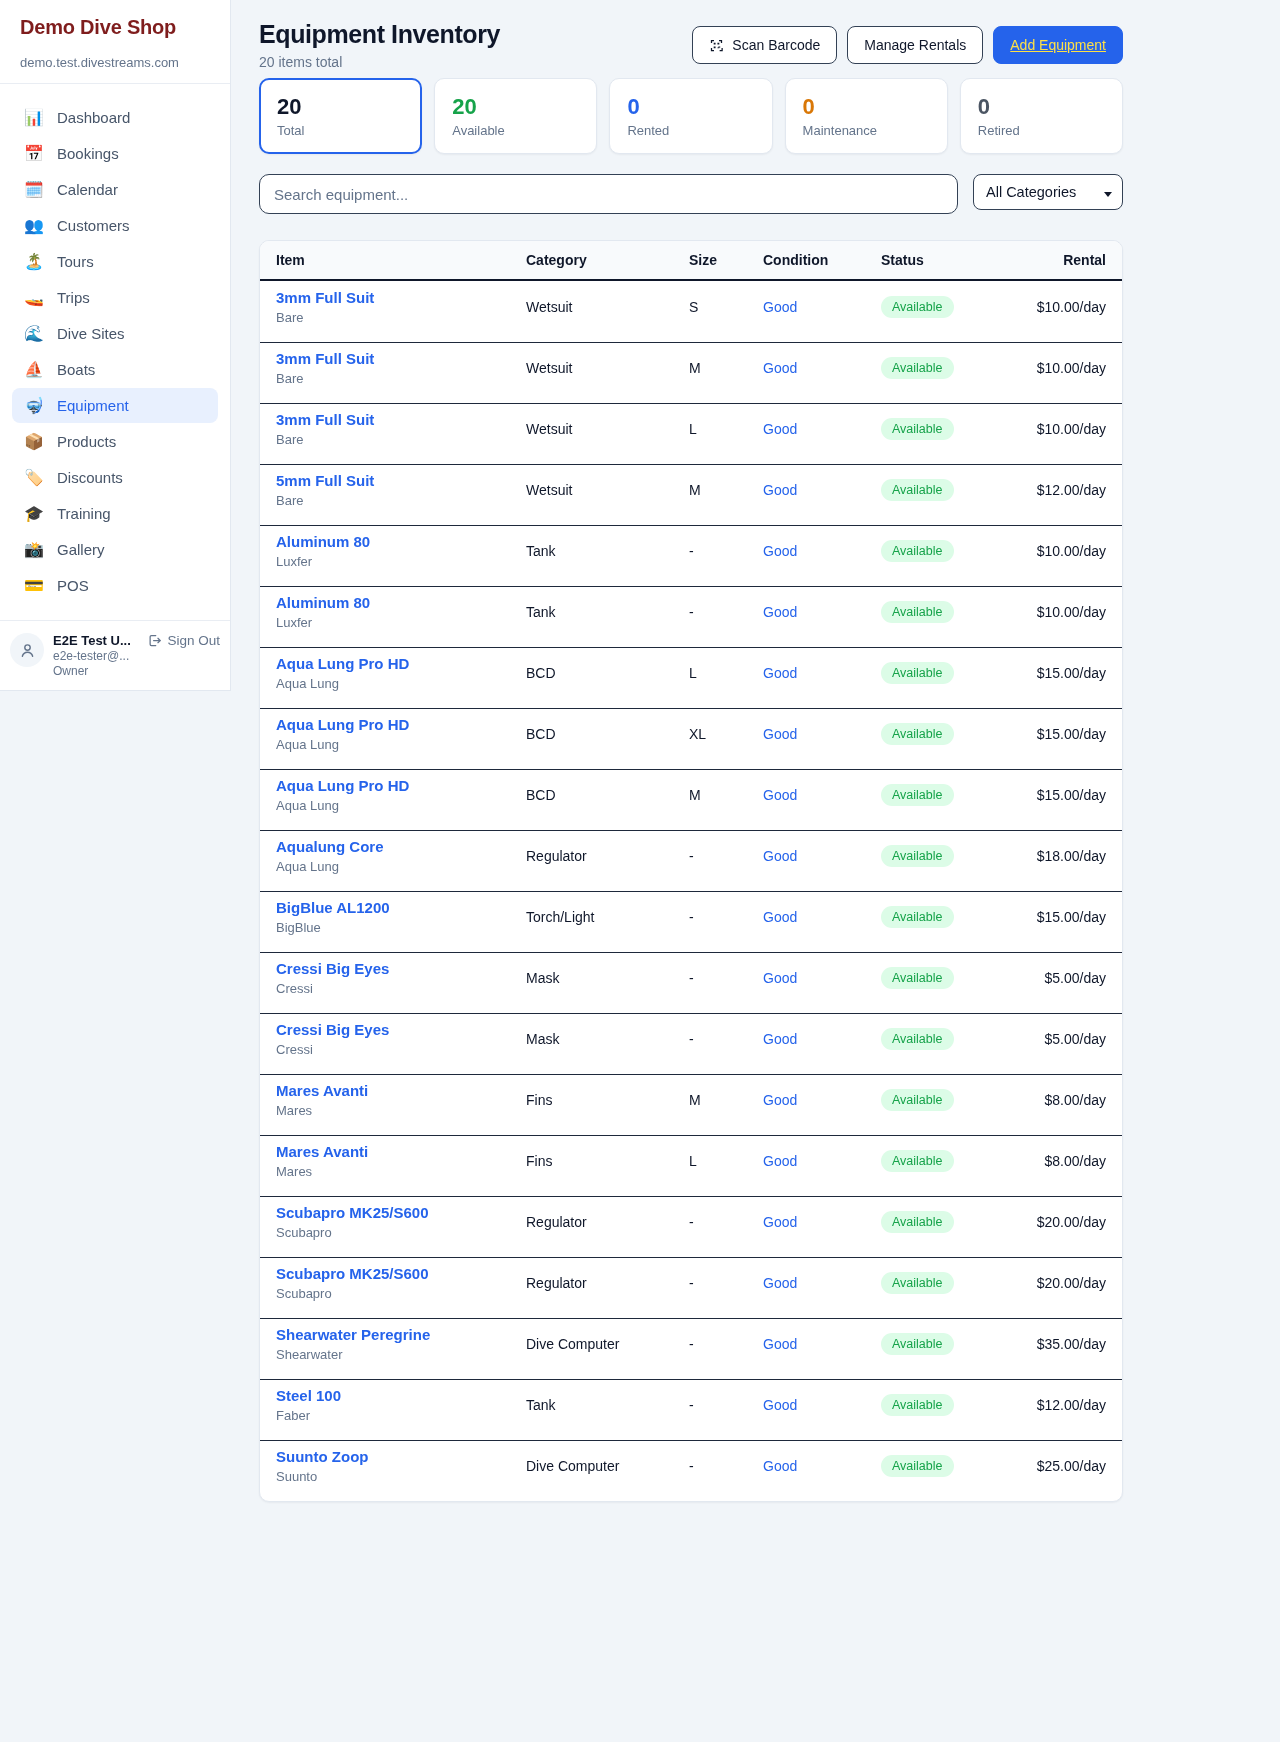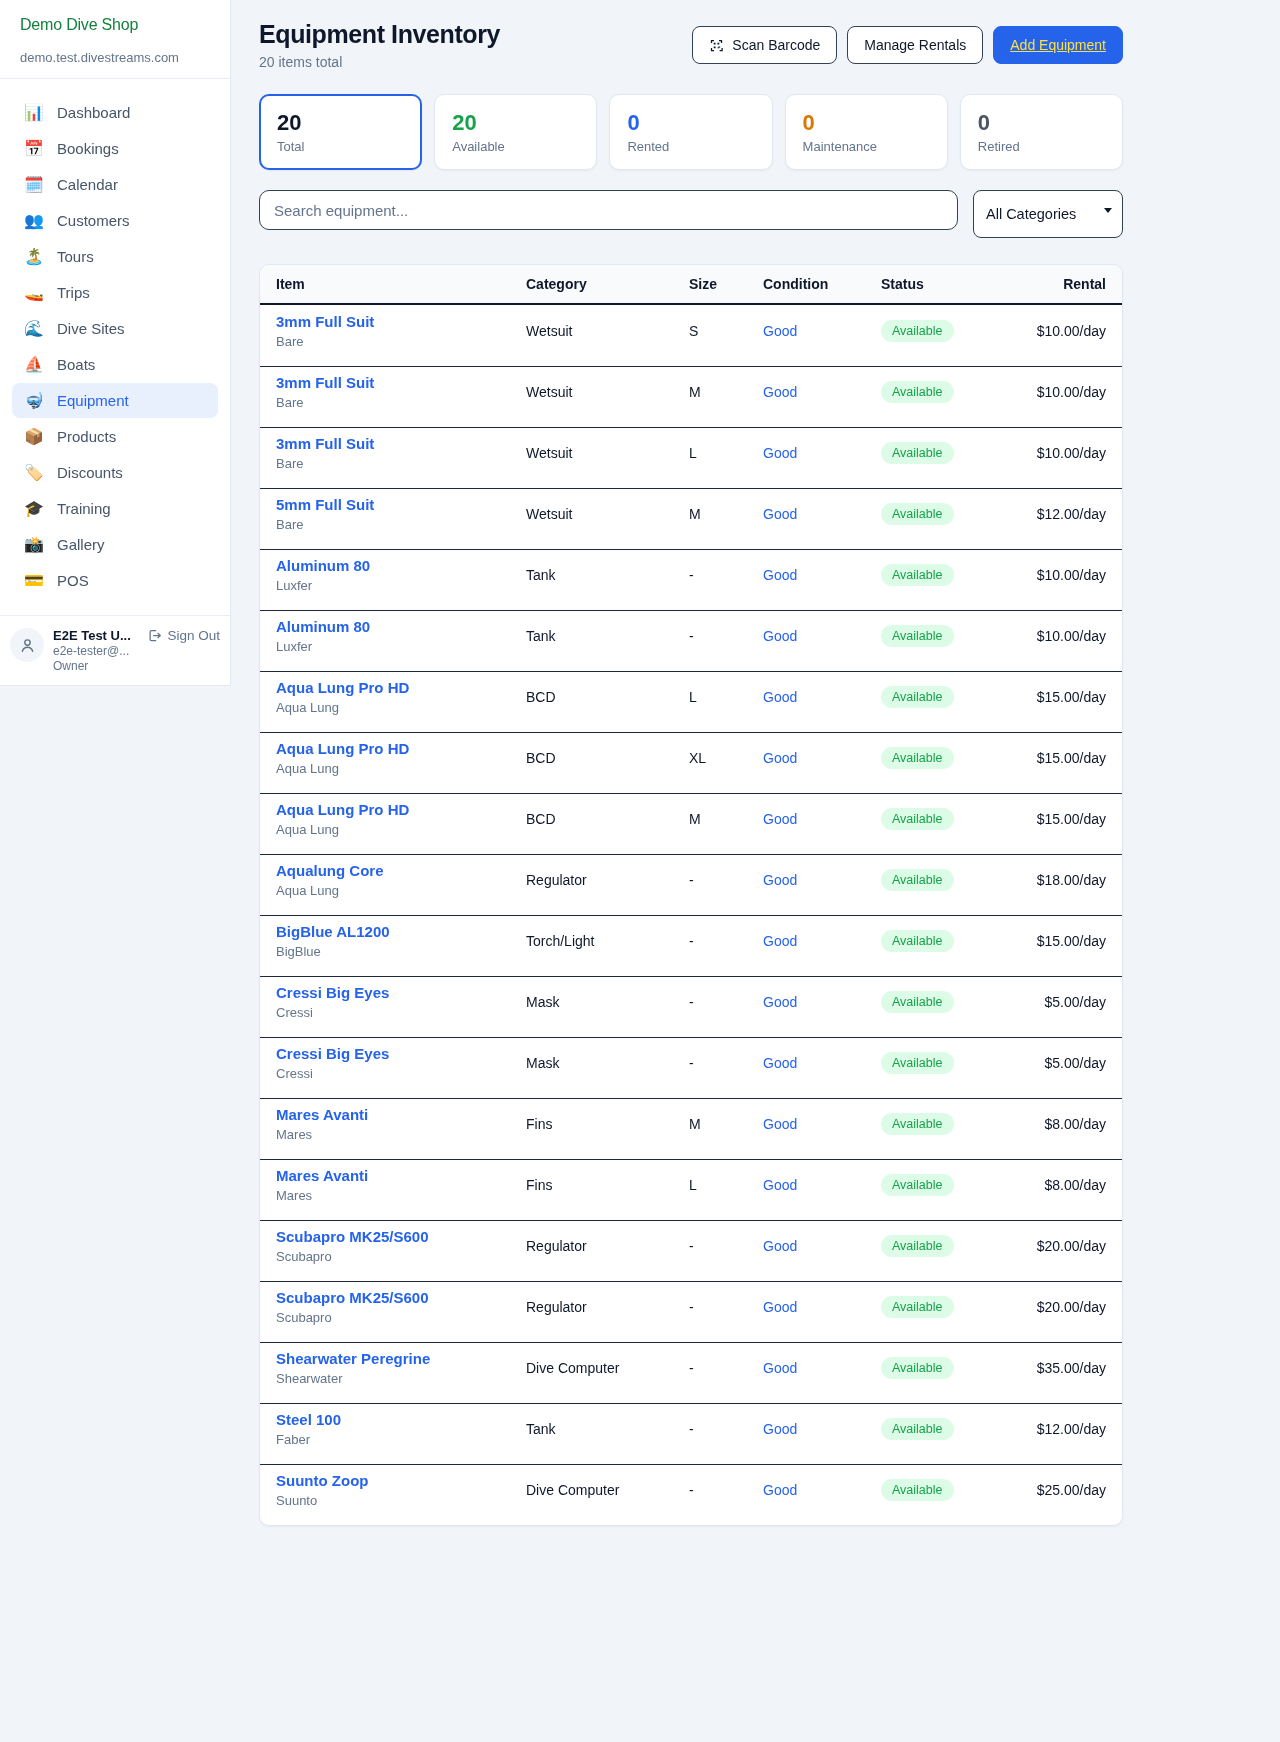--- a/index.html
+++ b/index.html
@@ -10,21 +10,21 @@
     color:#0f172a;
   }
   .app { display:flex; align-items:flex-start; width:1280px; }
 
   
   .sidebar {
     width:231px; background:#ffffff; flex-shrink:0;
     border-right:1px solid #e2e8f0; border-bottom:1px solid #e2e8f0;
   }
   .brand { padding:16px 20px 13px; border-bottom:1px solid #e9edf3; }
-  .brand-name { font-size:16px; font-weight:normal; color:#15803d; letter-spacing:-0.2px; }
+  .brand-name { font-size:20px; font-weight:bold; color:#7f1d1d; letter-spacing:-0.2px; }
   .brand-domain { font-size:13px; color:#64748b; margin-top:16px; }
   .nav { padding:16px 12px 10px; }
   .nav-item {
     display:flex; align-items:center; gap:13px;
     padding:9px 12px; border-radius:8px; cursor:pointer;
     color:#475569; font-size:15px; text-decoration:none; margin-bottom:1px;
   }
   .nav-item .nav-icon { width:20px; font-size:16px; line-height:1; text-align:center; }
   .nav-item.active { background:#e8f0fe; color:#2563eb; font-weight:500; }
   .user-panel {
@@ -57,39 +57,39 @@
     height:38px; display:inline-flex; align-items:center; gap:8px;
     padding:0 16px; border-radius:8px; font-size:14px; font-weight:500;
     font-family:inherit; cursor:pointer; background:#ffffff;
     border:1px solid #334155; color:#0f172a;
   }
   .btn.primary { background:#2563eb; border-color:#2563eb; color:#fde047;text-decoration:underline; }
   .btn .btn-icon { display:inline-flex; }
   .btn .btn-icon svg { width:15px; height:15px; }
 
   
-  .stats { display:flex; gap:12px; margin-top:24px; }
+  .stats { display:flex; gap:12px; margin-top:8px; }
   .stat-card {
     flex:1; background:#ffffff; border:1px solid #e2e8f0; border-radius:10px;
     padding:15px 17px; box-shadow:0 1px 2px rgba(15,23,42,.05); cursor:pointer;
   }
   .stat-card.active { border:2px solid #2563eb; padding:14px 16px; }
   .stat-value { font-size:22px; font-weight:bold; }
   .stat-label { font-size:13px; color:#64748b; margin-top:3px; }
 
   
   .filter-row { display:flex; gap:15px; margin-top:20px; }
   .search {
     flex:1; height:40px; border:1px solid #334155; border-radius:10px;
     padding:0 14px; font-size:15px; font-family:inherit; background:#fff; color:#0f172a;
   }
   .search::placeholder { color:#64748b; }
   .select-wrap { position:relative; width:150px; }
   .select-wrap select {
-    width:100%; height:48px; border:1px solid #334155; border-radius:8px;
+    width:100%; height:36px; border:1px solid #334155; border-radius:8px;
     background:#ffffff; font-size:14.5px; font-family:inherit; color:#0f172a;
     padding:0 26px 0 12px; appearance:none; -webkit-appearance:none; cursor:pointer;
   }
   .select-wrap .chevron {
     position:absolute; right:11px; top:18px; pointer-events:none;
     width:0; height:0; border-left:4.5px solid transparent;
     border-right:4.5px solid transparent; border-top:5.5px solid #0f172a;
   }
 
   

